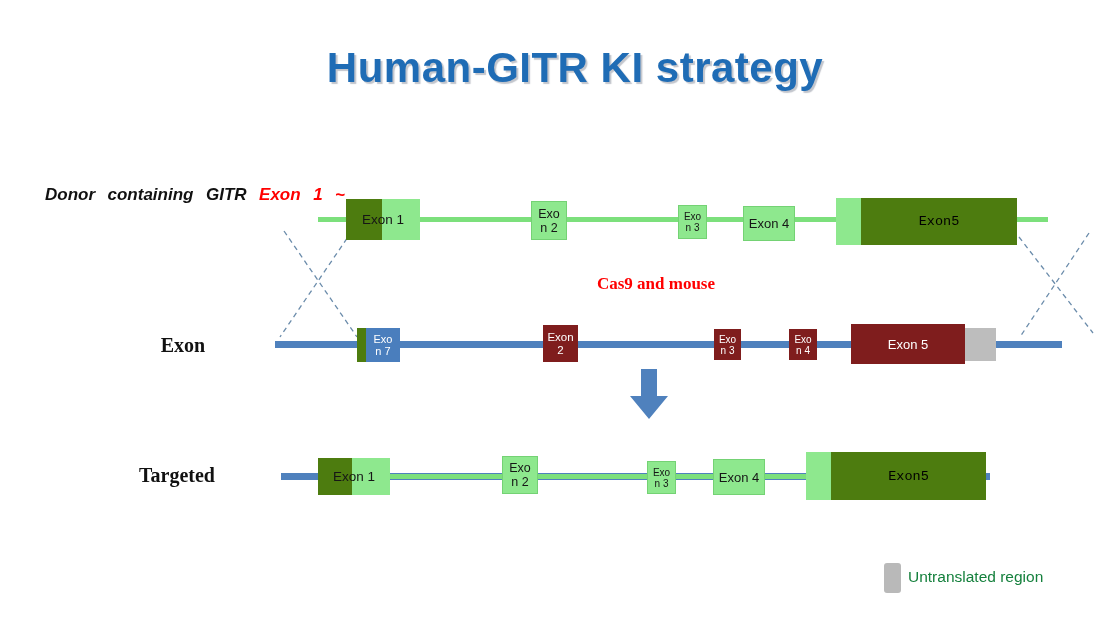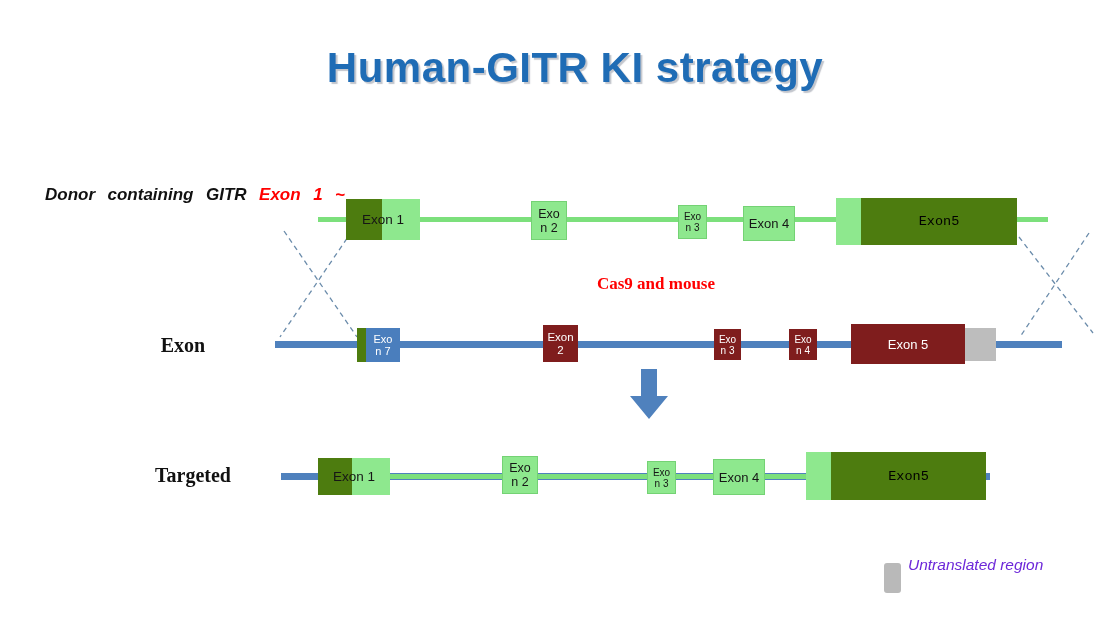--- a/index.html
+++ b/index.html
@@ -56,22 +56,22 @@
   .cas9{
     position:absolute;left:566px;top:274px;width:180px;text-align:center;
     font-family:"Liberation Serif","DejaVu Serif",serif;
     font-size:17px;font-weight:700;color:#ff0000;
   }
   .legend-swatch{
     position:absolute;left:884px;top:563px;width:17px;height:30px;
     background:#b9b9b9;border-radius:3px;
   }
   .legend-text{
-    position:absolute;left:908px;top:556px;
-    font-size:15.5px;font-style:italic;color:#6d28d9;
+    position:absolute;left:908px;top:568px;
+    font-size:15.5px;color:#15803d;
   }
   .overlay{position:absolute;left:0;top:0;pointer-events:none;}
 </style>
 </head>
 <body>
 
 <div class="stage">
 
   <h1 class="title">Human-GITR KI strategy</h1>
 
@@ -155,21 +155,21 @@
   </div>
 
   <div class="exon blue" style="left:851px;top:324px;width:114px;height:40px;font-size:13px;">
     <span>Exon 5</span>
   </div>
   <div class="hline grayfill" style="left:965px;top:328px;width:31px;height:33px;"></div>
 
   <div class="hline blue-bg" style="left:281px;top:473px;width:709px;height:7px;"></div>
   <div class="hline green-bg" style="left:350px;top:474px;width:490px;height:5px;"></div>
 
-  <div class="serifLabel" style="left:108px;top:462px;width:170px;font-size:20px;line-height:26px;">
+  <div class="serifLabel" style="left:92px;top:462px;width:170px;font-size:20px;line-height:26px;">
     <div>Targeted</div>
   </div>
 
   <div class="combo" style="left:318px;top:458px;width:72px;height:37px;">
     <div class="combo-bg gray" style="width:34px;"></div>
     <div class="combo-bg green" style="width:38px;"></div>
     <span class="combo-label" style="font-size:13.5px;">Exon 1</span>
   </div>
 
   <div class="exon green" style="left:502px;top:456px;width:36px;height:38px;font-size:12.5px;line-height:14px;">

